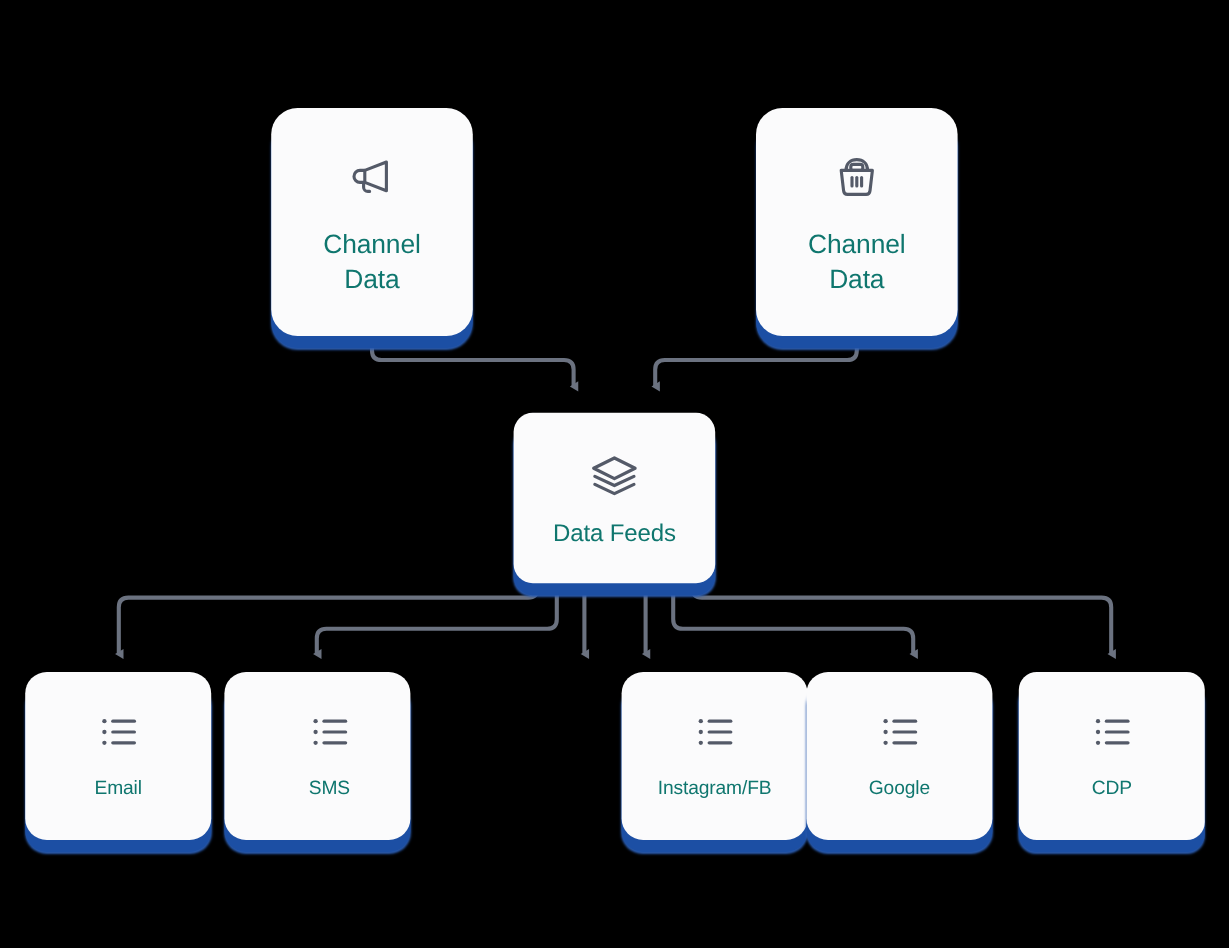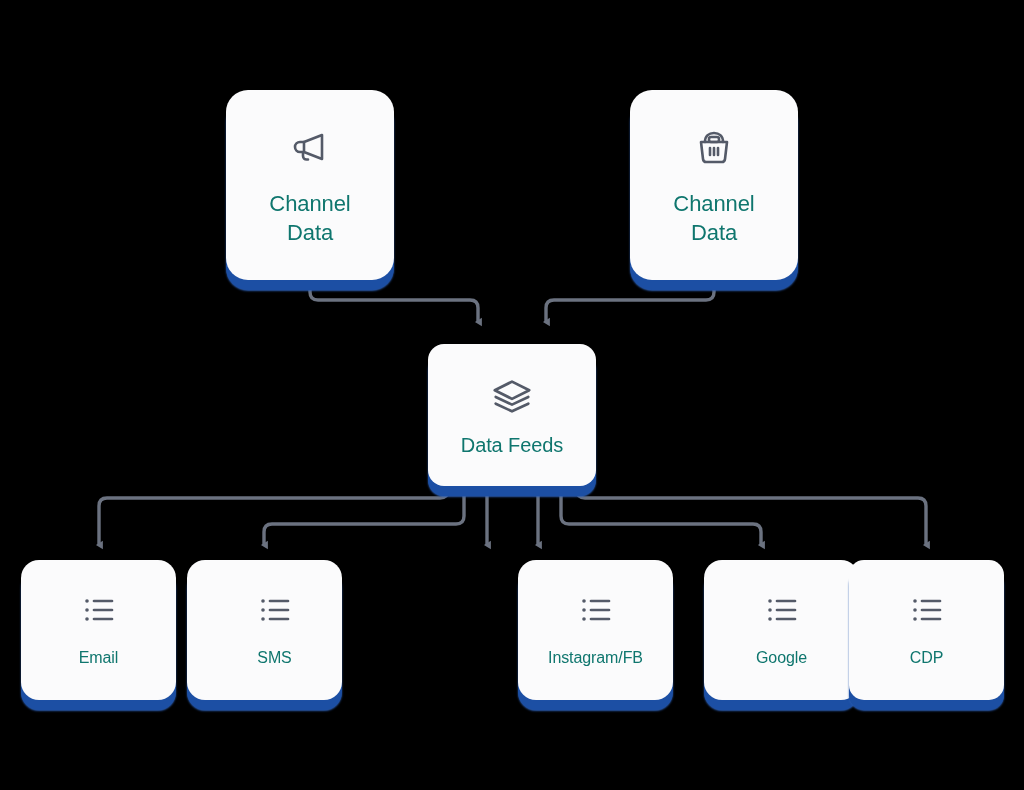--- a/index.html
+++ b/index.html
@@ -188,21 +188,21 @@
         <circle cx="7" cy="19" r="1.8" fill="#545a68" stroke="none"></circle>
         <circle cx="7" cy="28" r="1.8" fill="#545a68" stroke="none"></circle>
         <line x1="14" y1="10" x2="32" y2="10"></line>
         <line x1="14" y1="19" x2="32" y2="19"></line>
         <line x1="14" y1="28" x2="32" y2="28"></line>
       </svg>
     </span>
     <span class="label">Instagram/FB</span>
   </div>
 
-  <div class="card leaf" style="left:704px; top:560px;">
+  <div class="card leaf" style="left:672px; top:560px;">
     <span class="icon">
       <svg width="38" height="38" viewBox="0 0 38 38" fill="none" stroke="#545a68" stroke-width="2.7" stroke-linecap="round">
         <circle cx="7" cy="10" r="1.8" fill="#545a68" stroke="none"></circle>
         <circle cx="7" cy="19" r="1.8" fill="#545a68" stroke="none"></circle>
         <circle cx="7" cy="28" r="1.8" fill="#545a68" stroke="none"></circle>
         <line x1="14" y1="10" x2="32" y2="10"></line>
         <line x1="14" y1="19" x2="32" y2="19"></line>
         <line x1="14" y1="28" x2="32" y2="28"></line>
       </svg>
     </span>

